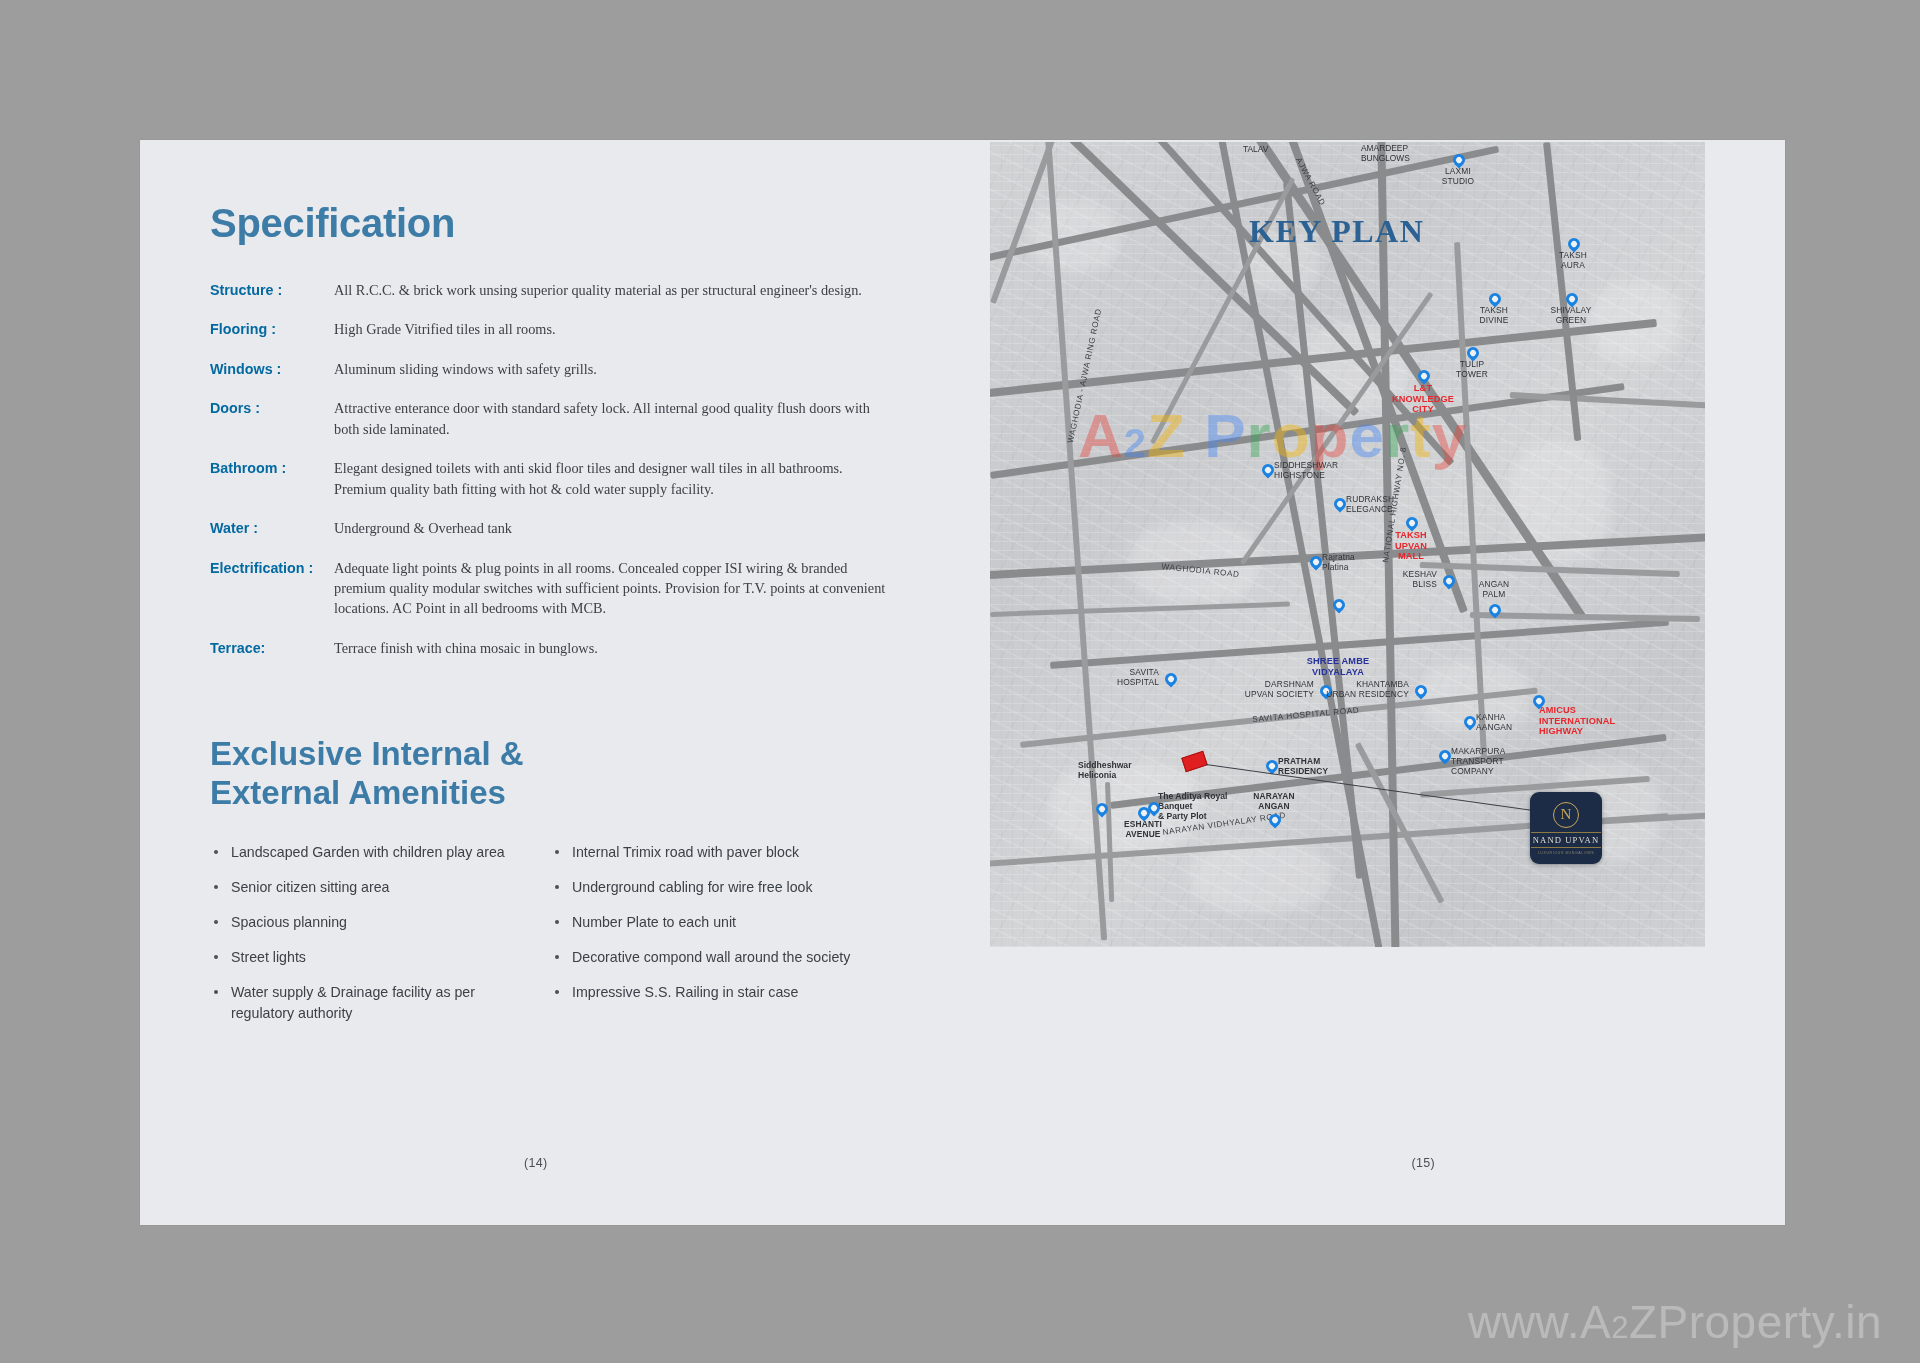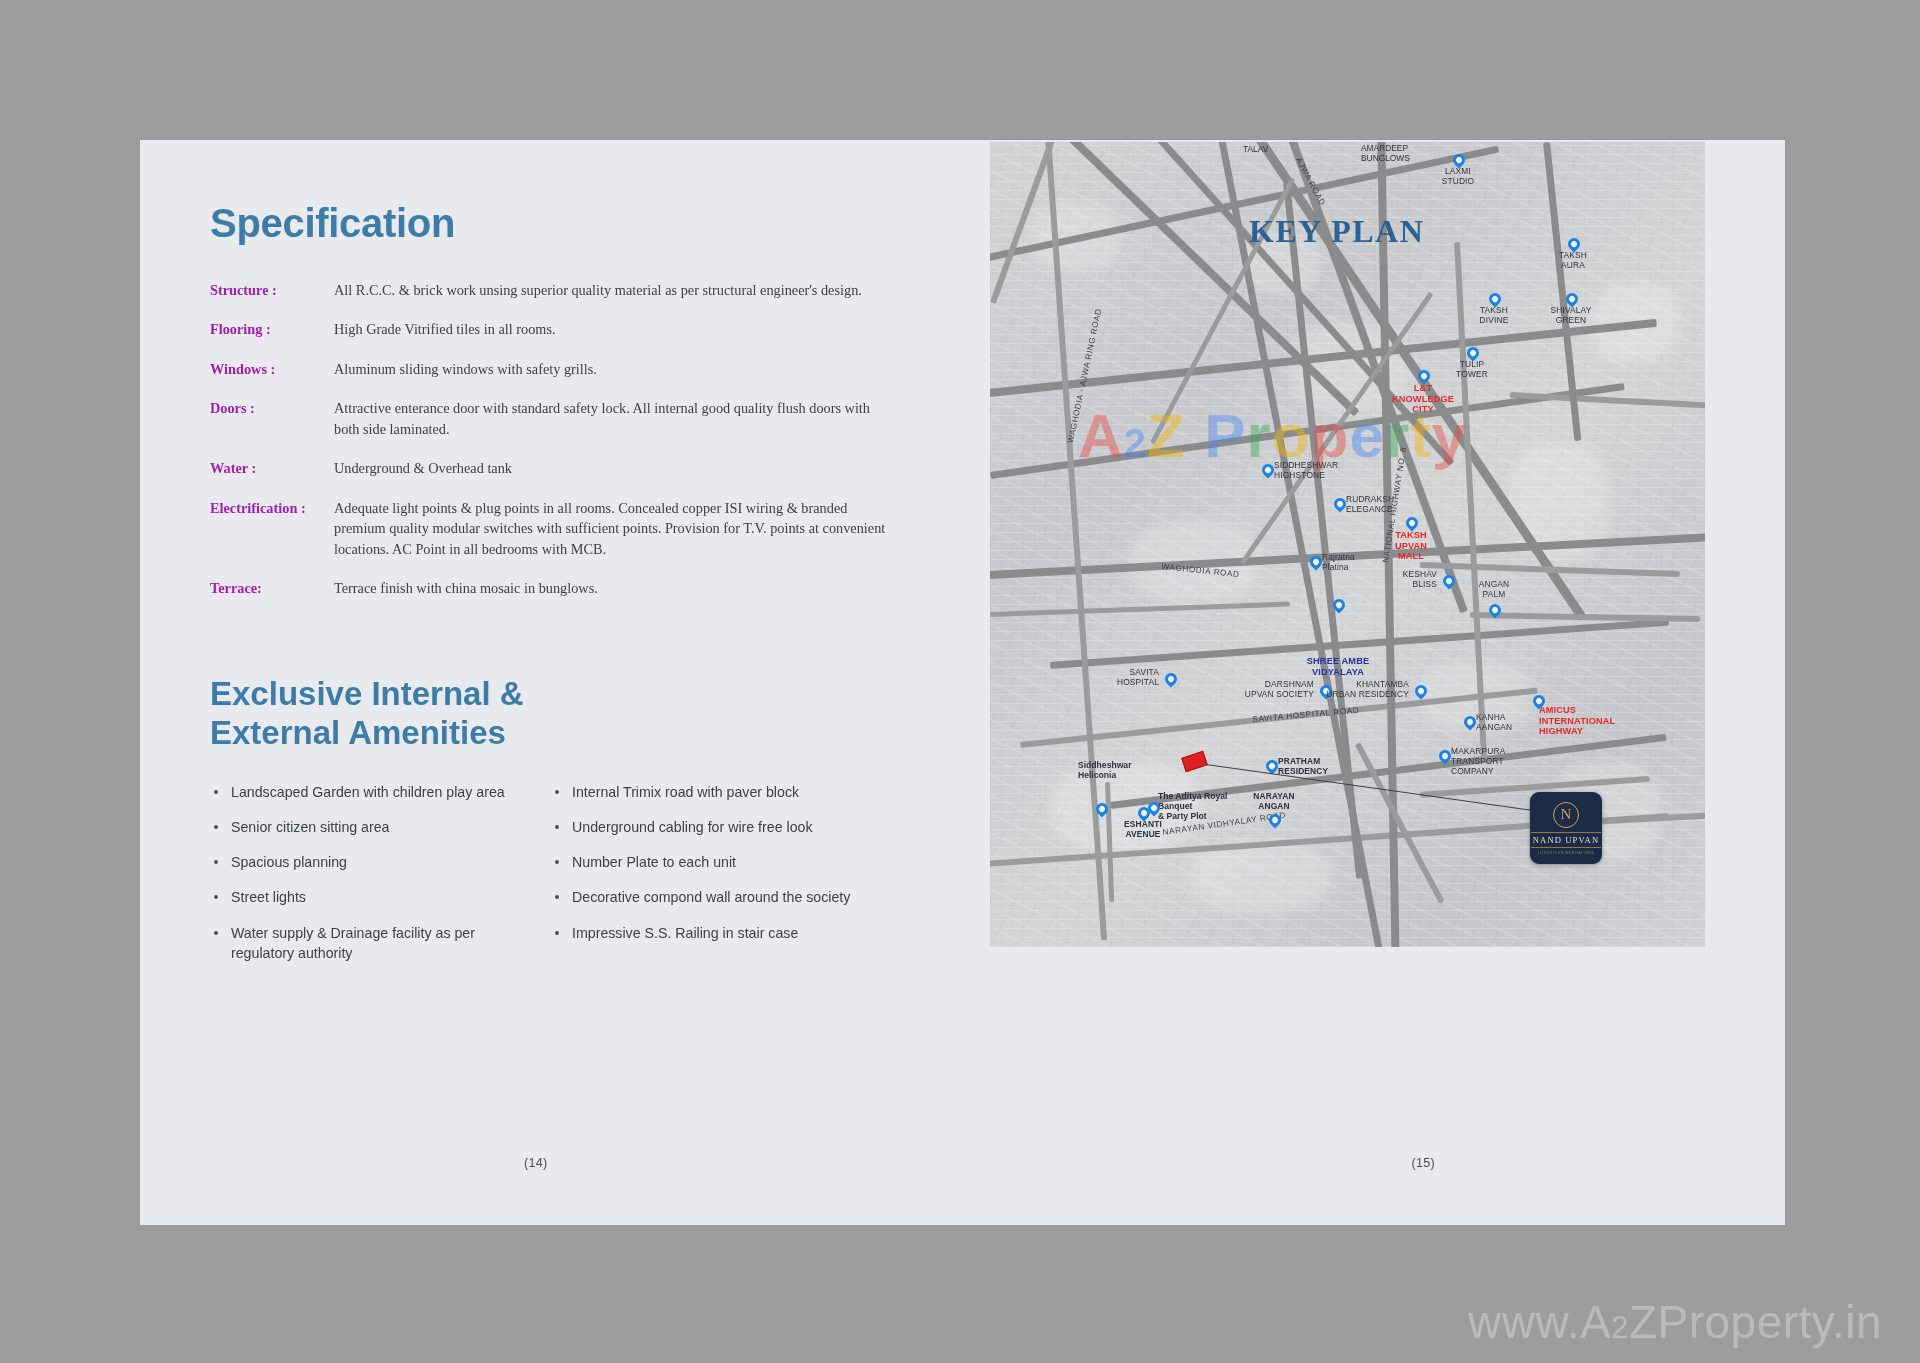--- a/index.html
+++ b/index.html
@@ -68,22 +68,21 @@
     vertical-align: top;
     padding: 0 0 19px 0;
     font-size: 14.3px;
     color: #3c4148;
     line-height: 1.43;
   }
   .spec-table td.k {
     width: 124px;
     font-weight: bold;
     white-space: nowrap;
-    color: #a21caf;
-    font-family: Liberation Serif, serif;
+    color: #0369a1;
   }
   .spec-table td.v { padding-left: 0px; font-family: Liberation Serif, serif; }
 
   .amen-wrap {
     margin-top: 30px;
     display: flex;
     gap: 0px;
   }
   .amen-col { width: 50%; padding-right: 14px; }
   .amen-item {
@@ -296,20 +295,24 @@
             <td class="k">Flooring :</td>
             <td class="v">High Grade Vitrified tiles in all rooms.</td>
           </tr>
           <tr>
             <td class="k">Windows :</td>
             <td class="v">Aluminum sliding windows with safety grills.</td>
           </tr>
           <tr>
             <td class="k">Doors :</td>
             <td class="v">Attractive enterance door with standard safety lock. All internal good quality flush doors with both side laminated.</td>
+          </tr>
+          <tr>
+            <td class="k">Bathroom :</td>
+            <td class="v">Elegant designed toilets with anti skid floor tiles and designer wall tiles in all bathrooms. Premium quality bath fitting with hot &amp; cold water supply facility.</td>
           </tr>
           <tr>
             <td class="k">Water :</td>
             <td class="v">Underground &amp; Overhead tank</td>
           </tr>
           <tr>
             <td class="k">Electrification :</td>
             <td class="v">Adequate light points &amp; plug points in all rooms. Concealed copper ISI wiring &amp; branded premium quality modular switches with sufficient points. Provision for T.V. points at convenient locations. AC Point in all bedrooms with MCB.</td>
           </tr>
           <tr>

